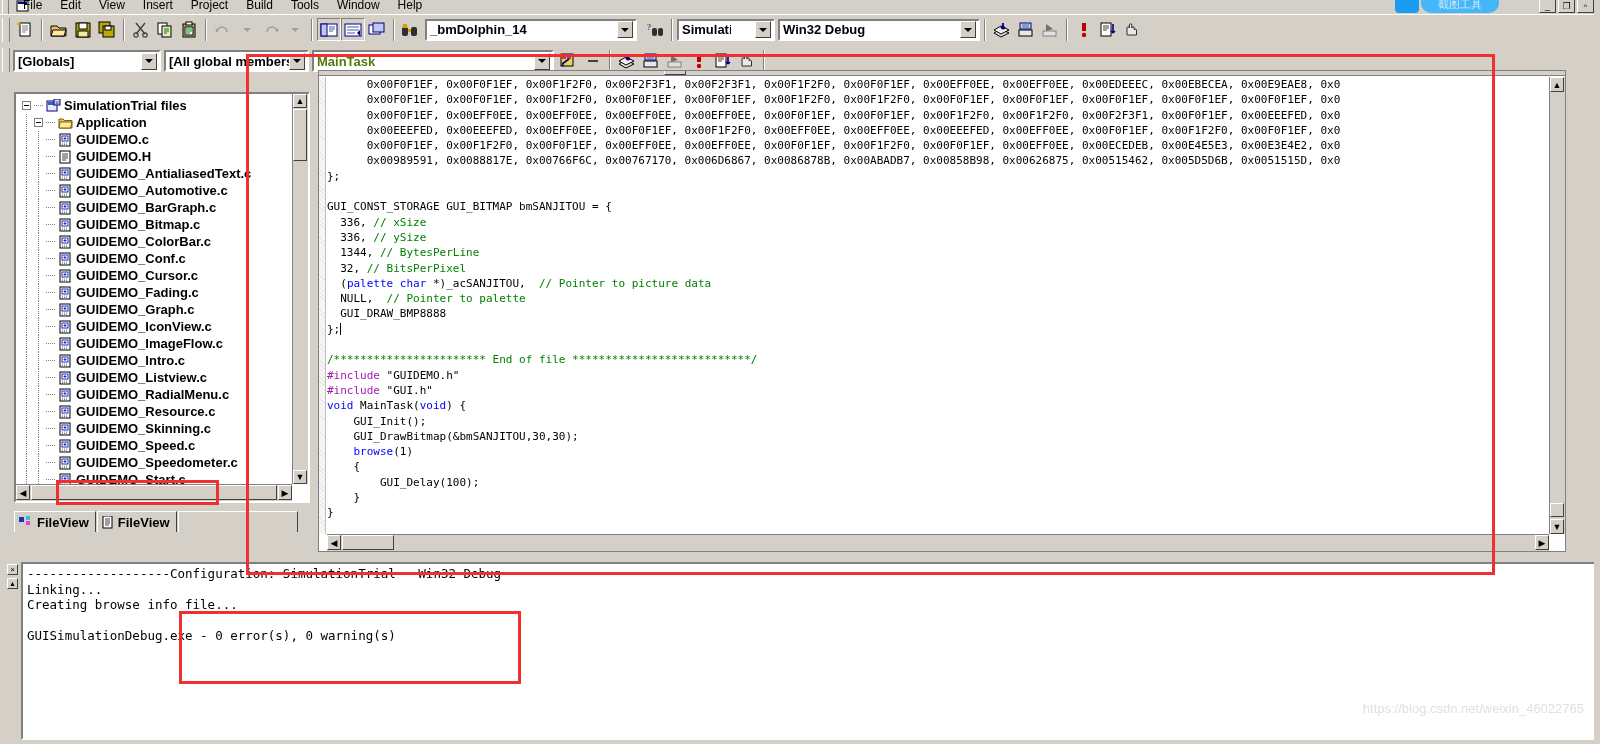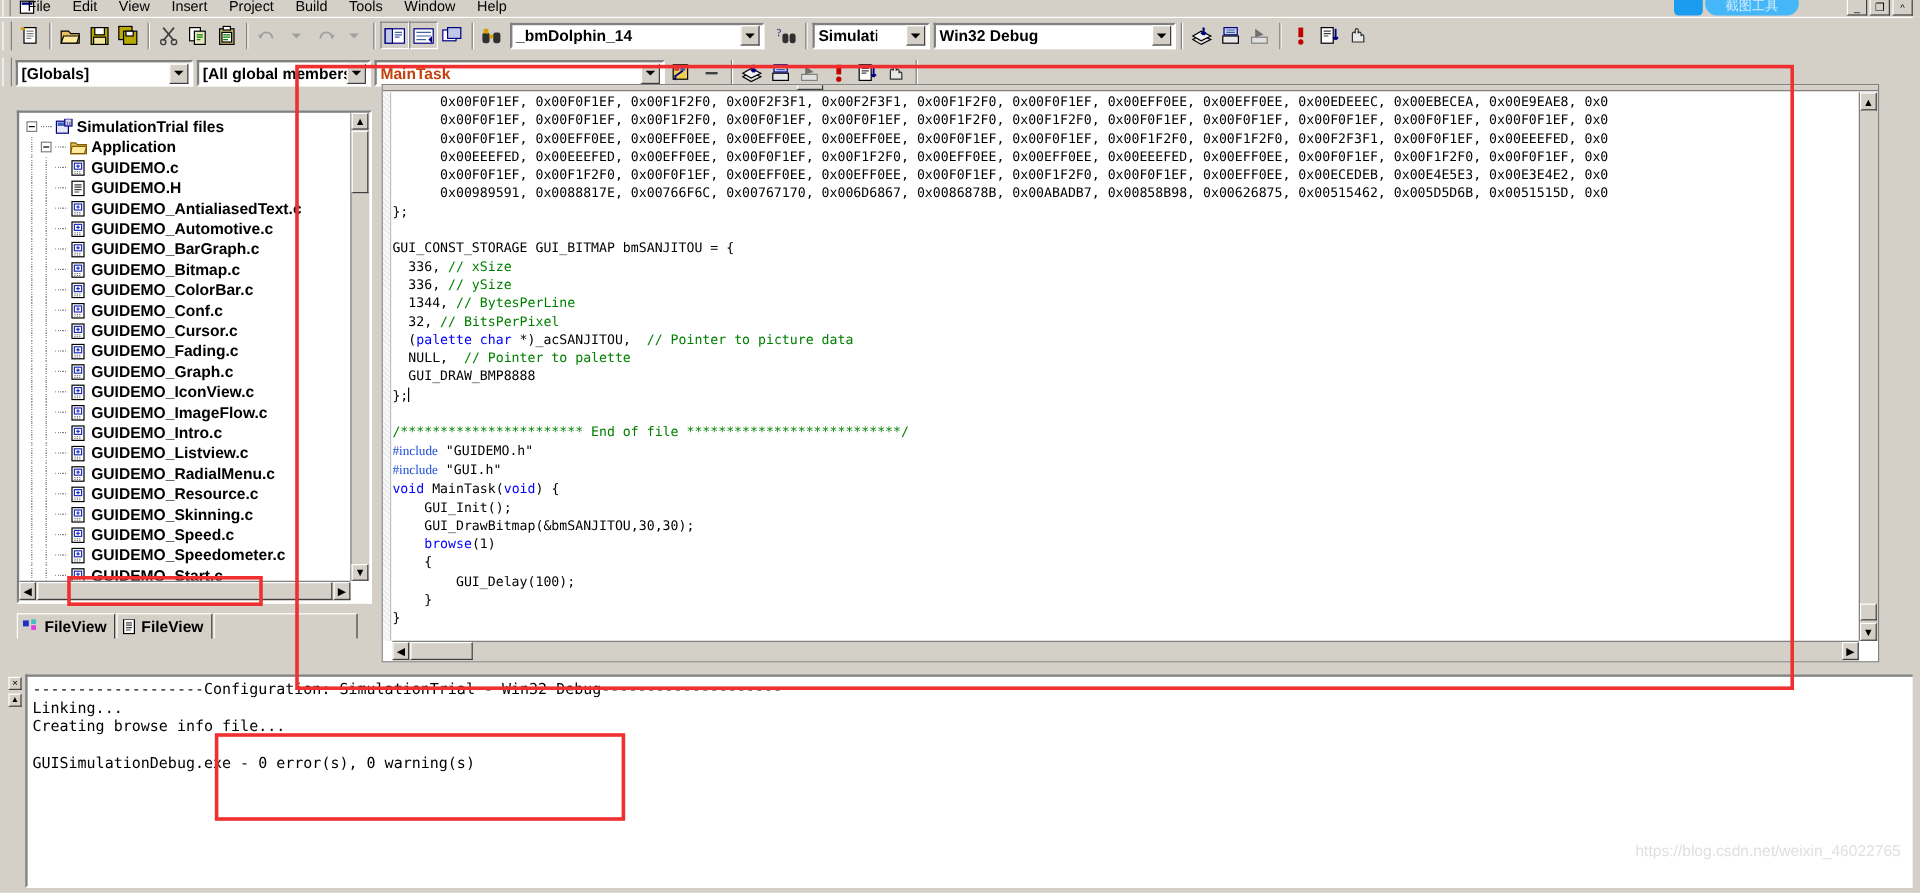--- a/index.html
+++ b/index.html
@@ -67,21 +67,21 @@
     height: 22px; background: #ffffff; position: relative; flex: 0 0 auto;
     border: 2px solid; border-color: #808080 #ffffff #ffffff #808080;
     display: flex; align-items: center;
   }
   .combo .txt {
     font-family: "Liberation Sans", sans-serif;
     font-size: 13px; font-weight: bold; color: #000;
     padding-left: 3px; white-space: nowrap; overflow: hidden;
     flex: 1 1 auto;
   }
-  .combo .txt.gray { color: #c2410c; }
+  .combo .txt.gray { color: #4d7c0f; }
   .combo .arrow {
     width: 16px; height: 17px; margin-right: 2px; flex: 0 0 auto;
     background: #d4d0c8;
     border: 1px solid; border-color: #ffffff #404040 #404040 #ffffff;
     display: flex; align-items: center; justify-content: center;
   }
   .caret-down {
     width: 0; height: 0;
     border-left: 4px solid transparent; border-right: 4px solid transparent;
     border-top: 4px solid #000;
@@ -199,21 +199,21 @@
   }
   .code {
     position: absolute; left: 8px; top: 6px; right: 16px; bottom: 17px;
     overflow: hidden;
     font-family: "DejaVu Sans Mono", monospace;
     font-size: 11px; line-height: 15.3px;
     color: #000000; white-space: pre;
   }
   .code .kw { color: #0000ff; }
   .code .cm { color: #008000; }
-  .code .pp { color: #1d4ed8; font-family: Liberation Serif, serif; }
+  .code .pp { color: #a21caf; }
   .cursorbar {
     display:inline-block; width:1px; height:12px; background:#000;
     vertical-align:-2px;
   }
   .ed-scroll-v {
     position: absolute; right: 0; top: 6px; width: 16px; bottom: 17px;
     background: #d4d0c8; border-left: 1px solid #808080;
   }
   .ed-scroll-h {
     position: absolute; left: 8px; right: 16px; bottom: 0; height: 17px;

